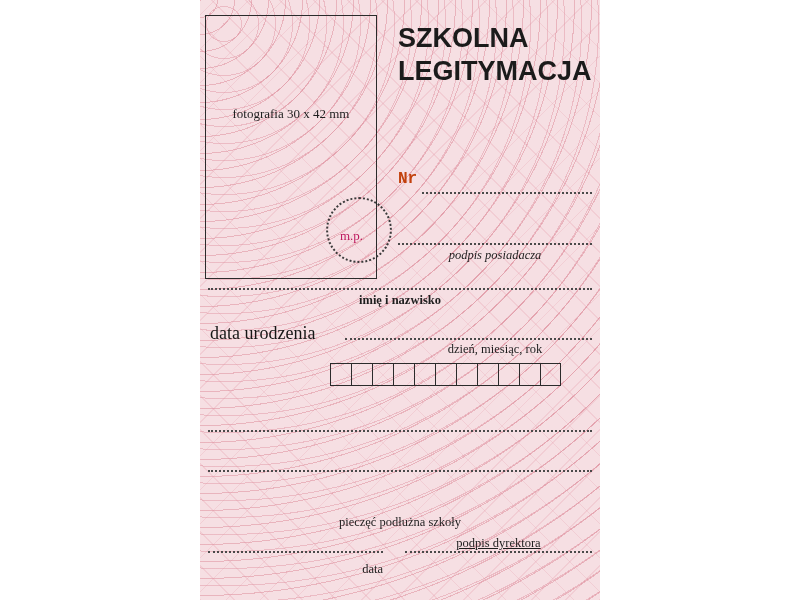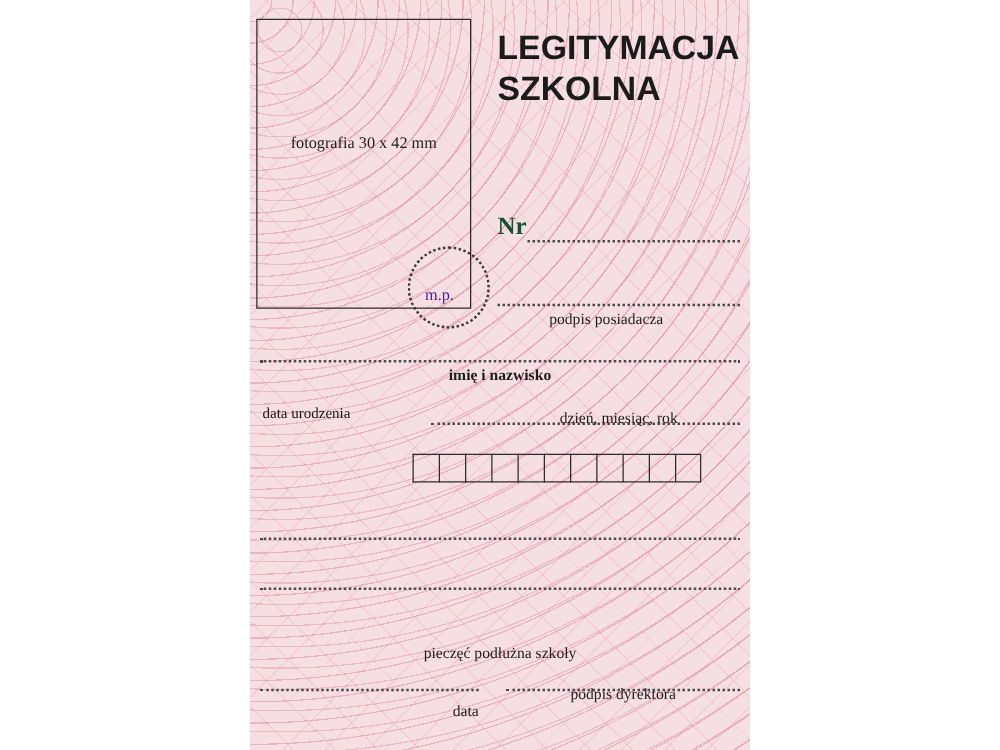--- a/index.html
+++ b/index.html
@@ -49,21 +49,21 @@
     position: absolute;
     inset: 0;
   }
 
   
   #photo-box {
     position: absolute;
     left: 5px;
     top: 15px;
     width: 172px;
-    height: 232px;
+    height: 264px;
     border: 1.5px solid #2b2b2b;
     box-sizing: border-box;
   }
   #photo-label {
     position: absolute;
     left: 0;
     right: 0;
     top: 90px;
     text-align: center;
     font-size: 13px;
@@ -94,53 +94,53 @@
     height: 66px;
     border: 2px dotted #3a3a3a;
     border-radius: 50%;
     box-sizing: border-box;
   }
   #mp-label {
     position: absolute;
     left: 140px;
     top: 228px;
     font-size: 13px;
-    color: #4c1d95;
+    color: #be185d;
   }
 
   
   .dots {
     position: absolute;
     border-bottom: 2px dotted #4a4a4a;
     height: 0;
   }
 
   .caption {
     position: absolute;
     font-size: 12.5px;
     color: #1d1d1d;
     text-align: center;
     font-family: "Liberation Serif", serif;
   }
 
   .field-label {
     position: absolute;
-    font-size: 12px;
+    font-size: 18px;
     color: #161616;
     font-family: "Liberation Serif", serif;
   }
 
   #nr-label {
     position: absolute;
     left: 198px;
     top: 170px;
-    font-family: Liberation Serif, serif;
+    font-family: Liberation Mono, monospace;
     font-weight: bold;
-    font-size: 20px;
-    color: #14532d;
+    font-size: 16px;
+    color: #c2410c;
   }
 
   
   #pesel-boxes {
     position: absolute;
     left: 130px;
     top: 363px;
     display: flex;
   }
   #pesel-boxes .cell {
@@ -163,39 +163,39 @@
   <div id="card">
     <div id="card-pattern"></div>
 
     <div class="layer">
 
       <div id="photo-box">
         <div id="photo-label">fotografia 30 x 42 mm</div>
       </div>
 
       <div id="title">
+        <div>SZKOLNA</div>
         <div>LEGITYMACJA</div>
-        <div>SZKOLNA</div>
       </div>
 
       <div id="nr-label">Nr</div>
       <div class="dots" style="left:222px; top:192px; width:170px;"></div>
 
       <div id="mp-circle"></div>
       <div id="mp-label">m.p.</div>
 
       <div class="dots" style="left:198px; top:243px; width:194px;"></div>
-      <div class="caption" style="left:188px; top:248px; width:194px;">podpis posiadacza</div>
+      <div class="caption" style="left:198px; top:248px; width:194px;font-style:italic;">podpis posiadacza</div>
 
       <div class="dots" style="left:8px; top:288px; width:384px;"></div>
       <div class="caption" style="left:8px; top:293px; width:384px;font-weight:bold;">imię i nazwisko</div>
 
       <div class="field-label" style="left:10px; top:323px;">data urodzenia</div>
       <div class="dots" style="left:145px; top:338px; width:247px;"></div>
-      <div class="caption" style="left:198px; top:327px; width:194px;font-family:Liberation Serif, serif;">dzień, miesiąc, rok</div>
+      <div class="caption" style="left:198px; top:342px; width:194px;font-family:Liberation Serif, serif;">dzień, miesiąc, rok</div>
 
       <div id="pesel-boxes">
         <div class="cell"></div>
         <div class="cell"></div>
         <div class="cell"></div>
         <div class="cell"></div>
         <div class="cell"></div>
         <div class="cell"></div>
         <div class="cell"></div>
         <div class="cell"></div>
@@ -205,18 +205,18 @@
       </div>
 
       <div class="dots" style="left:8px; top:430px; width:384px;"></div>
       <div class="dots" style="left:8px; top:470px; width:384px;"></div>
       <div class="caption" style="left:8px; top:503px; width:384px;margin-top:12px;">pieczęć podłużna szkoły</div>
 
       <div class="dots" style="left:8px; top:551px; width:175px;"></div>
       <div class="caption" style="left:8px; top:562px; width:175px;text-align:right;">data</div>
 
       <div class="dots" style="left:205px; top:551px; width:187px;"></div>
-      <div class="caption" style="left:205px; top:548px; width:187px;">podpis dyrektora</div>
+      <div class="caption" style="left:205px; top:536px; width:187px;text-decoration:underline;">podpis dyrektora</div>
 
     </div>
   </div>
 
 </div>
 
 </body></html>

